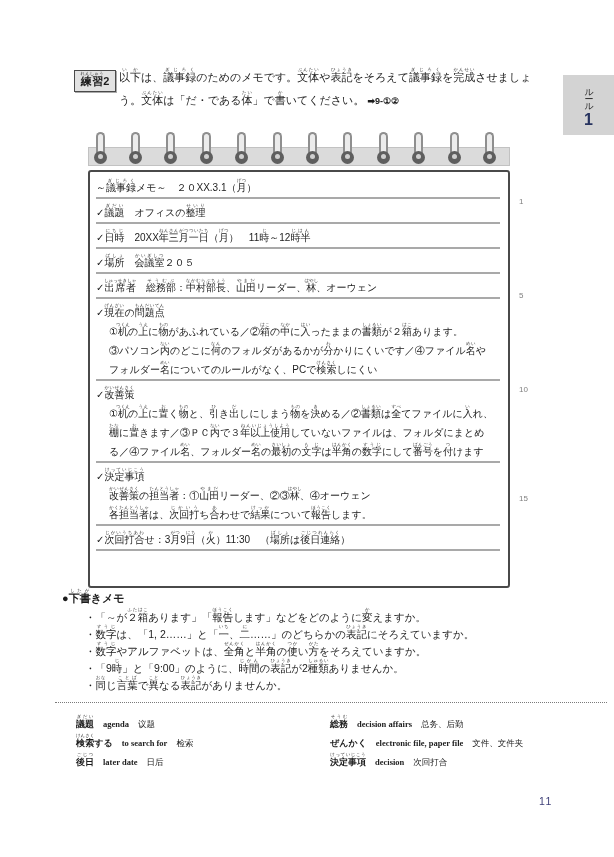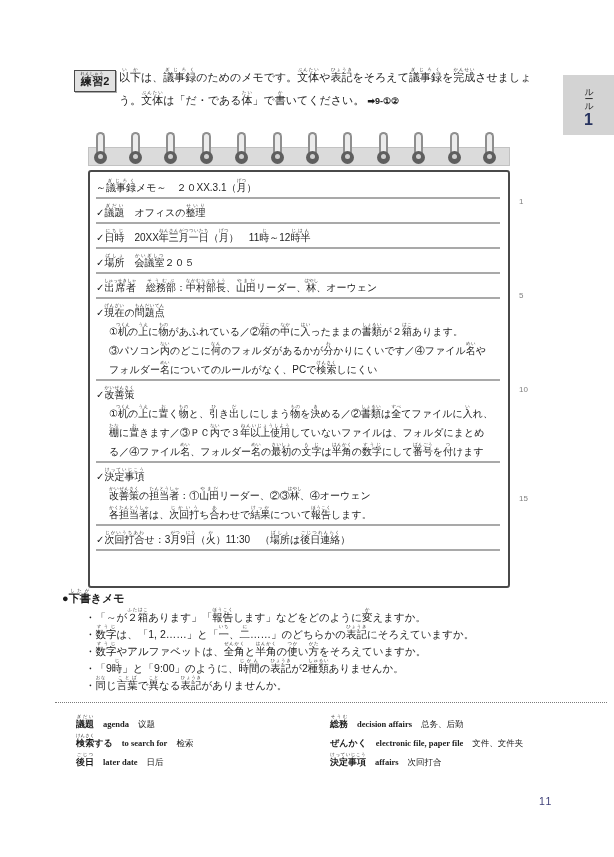--- a/index.html
+++ b/index.html
@@ -199,19 +199,19 @@
 
   <div class="vocab">
     <div class="vocab-col" id="vocab-left">
         <div class="vocab-row"><span class="vocab-term"><ruby>議題<rt>ぎだい</rt></ruby></span><span class="vocab-en">agenda</span><span class="vocab-zh">议题</span></div>
         <div class="vocab-row"><span class="vocab-term"><ruby>検索<rt>けんさく</rt></ruby>する</span><span class="vocab-en">to search for</span><span class="vocab-zh">检索</span></div>
         <div class="vocab-row"><span class="vocab-term"><ruby>後日<rt>ごじつ</rt></ruby></span><span class="vocab-en">later date</span><span class="vocab-zh">日后</span></div>
       </div>
     <div class="vocab-col right" id="vocab-right">
         <div class="vocab-row"><span class="vocab-term"><ruby>総務<rt>そうむ</rt></ruby></span><span class="vocab-en">decision affairs</span><span class="vocab-zh">总务、后勤</span></div>
         <div class="vocab-row"><span class="vocab-term">ぜんかく</span><span class="vocab-en">electronic file, paper file</span><span class="vocab-zh">文件、文件夹</span></div>
-        <div class="vocab-row"><span class="vocab-term"><ruby>決定事項<rt>けっていじこう</rt></ruby></span><span class="vocab-en">affairs</span><span class="vocab-zh">次回打合</span></div>
+        <div class="vocab-row"><span class="vocab-term"><ruby>決定事項<rt>けっていじこう</rt></ruby></span><span class="vocab-en">decision</span><span class="vocab-zh">次回打合</span></div>
       </div>
   </div>
 
   <div class="page-number">11</div>
 
 </div>
 
 </body></html>

